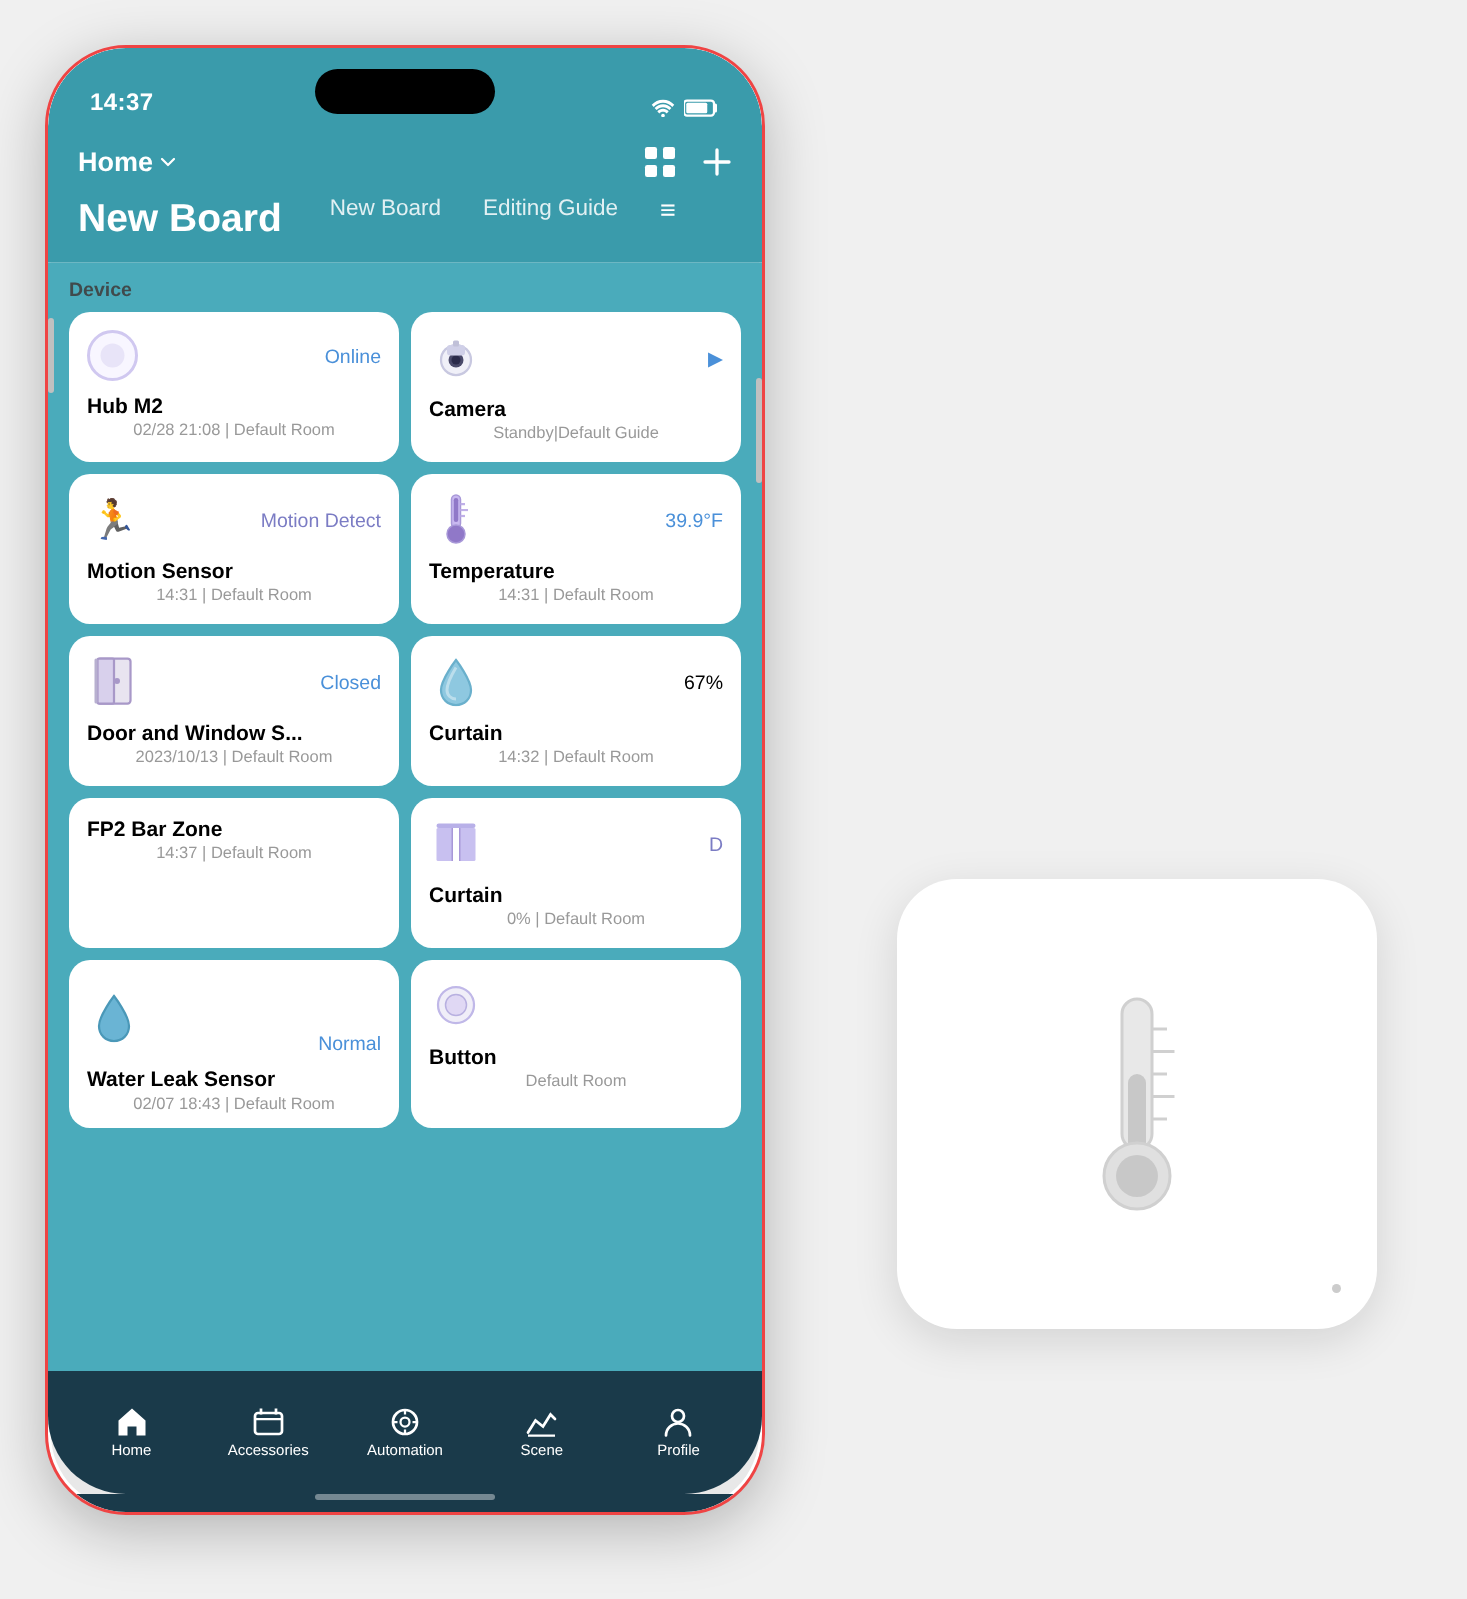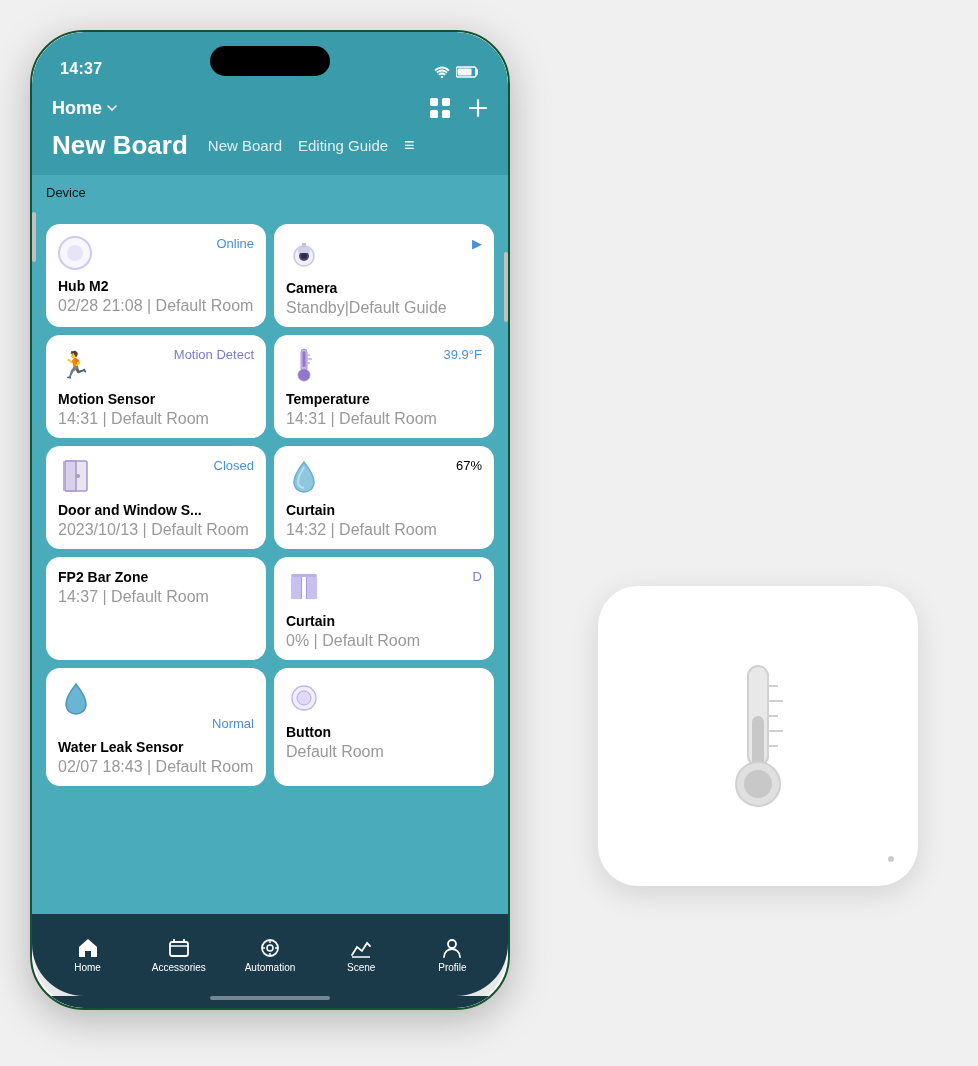--- a/index.html
+++ b/index.html
@@ -14,21 +14,21 @@
       position: relative;
       overflow: hidden;
     }
 
     
     .phone {
       width: 480px;
       height: 980px;
       background: #e8e8e8;
       border-radius: 54px;
-      border: 2px solid #14532d;
+      border: 2px solid #ef4444;
       box-shadow: 0 10px 40px rgba(0,0,0,0.25), inset 0 0 0 2px #fff;
       position: absolute;
       left: 30px;
       top: 30px;
       overflow: hidden;
       z-index: 2;
     }
 
     
     .dynamic-island {
@@ -98,22 +98,22 @@
     .header-actions {
       display: flex;
       align-items: center;
       gap: 16px;
     }
 
     .header-actions svg { fill: #fff; }
 
     .tabs-row {
       display: flex;
-      align-items: center;
-      gap: 4px;
+      align-items: flex-start;
+      gap: 16px;
     }
 
     .tab-title-main {
       color: #fff;
       font-size: 26px;
       font-weight: 700;
       margin-right: 16px;
     }
 
     .tab-item {
@@ -122,45 +122,45 @@
       font-weight: 500;
       margin-right: 12px;
     }
 
     .menu-icon {
       color: #fff;
       font-size: 18px;
     }
 
     .section-label {
-      color: #000000;
+      color: #404040;
       font-size: 13px;
-      font-weight: 400;
-      margin-bottom: 24px;
+      font-weight: 700;
+      margin-bottom: 8px;
       opacity: 0.9;
     }
 
     
     .device-grid {
       display: grid;
       grid-template-columns: 1fr 1fr;
       gap: 8px;
       padding-bottom: 8px;
     }
 
     .device-card {
       background: #fff;
       border-radius: 14px;
       padding: 12px 12px 10px;
       min-height: 100px;
     }
 
     .card-top {
       display: flex;
-      align-items: flex-start;
+      align-items: center;
       justify-content: space-between;
       margin-bottom: 8px;
     }
 
     .card-icon {
       width: 36px;
       height: 36px;
       display: flex;
       align-items: center;
       justify-content: center;
@@ -182,22 +182,23 @@
     .status-curtain { color: #7b7cc4; }
 
     .card-name {
       font-size: 14px;
       font-weight: 600;
       color: #000000;
       margin-bottom: 3px;
     }
 
     .card-info {
-      font-size: 16px;
+      font-size: 11px;
       color: #999;
+      text-align: center;
     }
 
     
     .bottom-nav {
       background: #1a3a4a;
       height: 82px;
       display: flex;
       align-items: center;
       justify-content: space-around;
       padding: 0 10px;

